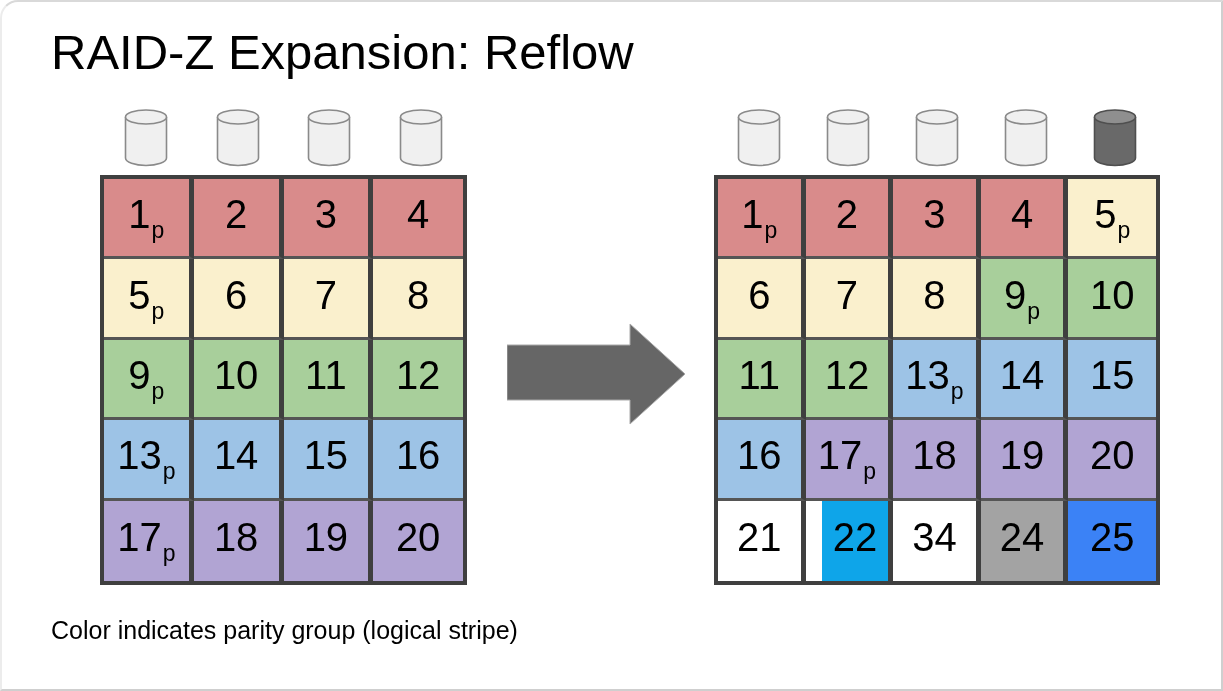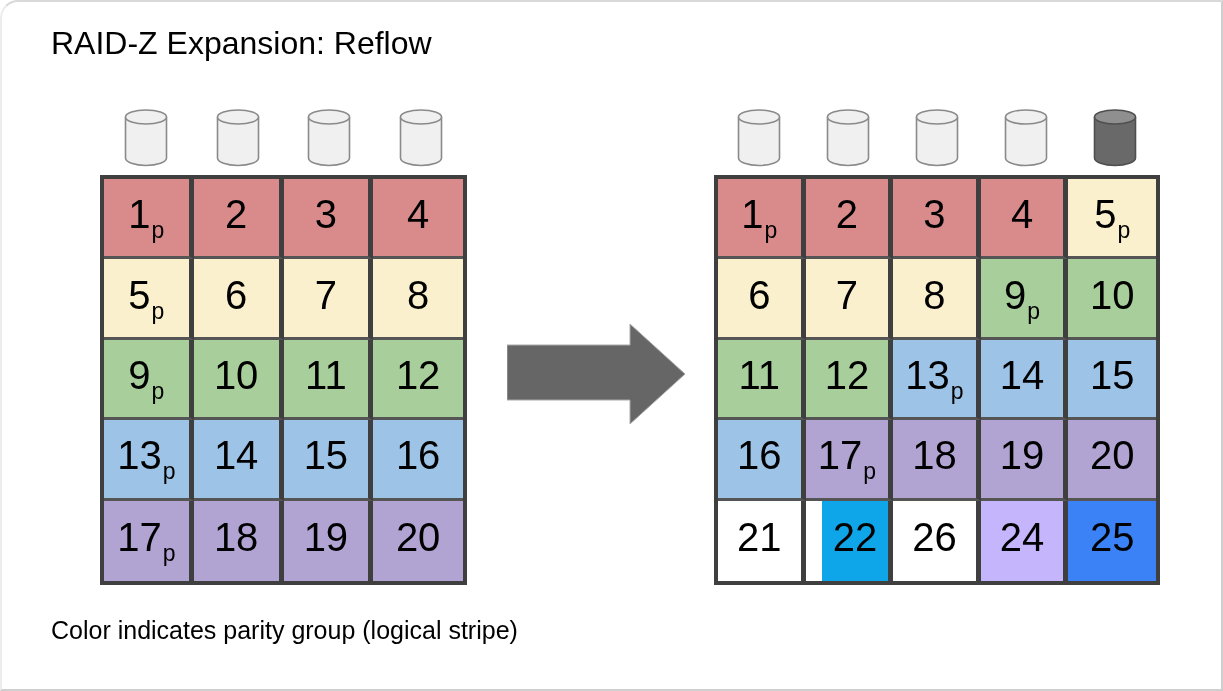--- a/index.html
+++ b/index.html
@@ -16,21 +16,21 @@
     border-bottom: 2px solid #cfcfcf;
     border-left: 2px solid #ececec;
     border-top-left-radius: 18px;
     overflow: hidden;
   }
 
   .title {
     position: absolute;
     left: 49px;
     top: 24px;
-    font-size: 32px;
+    font-size: 49px;
     line-height: 1.1;
     color: #000000;
     white-space: nowrap;
   }
 
   .caption {
     position: absolute;
     left: 49px;
     top: 614px;
     font-size: 25px;
@@ -289,23 +289,23 @@
         <div class="cell last-col" style="background: rgb(177, 164, 211);">
           <span>20</span>
         </div>
         <div class="cell last-row" style="background: rgb(255, 255, 255);">
           <span>21</span>
         </div>
         <div class="cell last-row" style="background: #0ea5e9; margin-left: 16px;">
           <span>22</span>
         </div>
         <div class="cell last-row" style="background: rgb(255, 255, 255);">
-          <span>26</span>
-        </div>
-        <div class="cell last-row" style="background: #c4b5fd;">
+          <span>34</span>
+        </div>
+        <div class="cell last-row" style="background: #a3a3a3;">
           <span>24</span>
         </div>
         <div class="cell last-col last-row" style="background: #3b82f6;">
           <span>25</span>
         </div>
       </div>
     </div>
 
   <div class="caption">Color indicates parity group (logical stripe)</div>
 </div>

